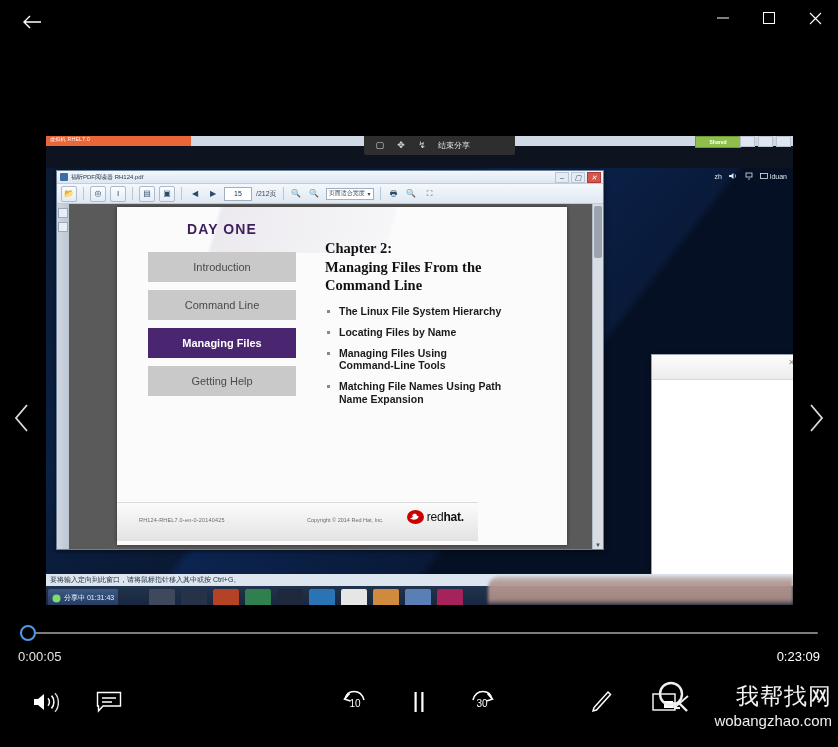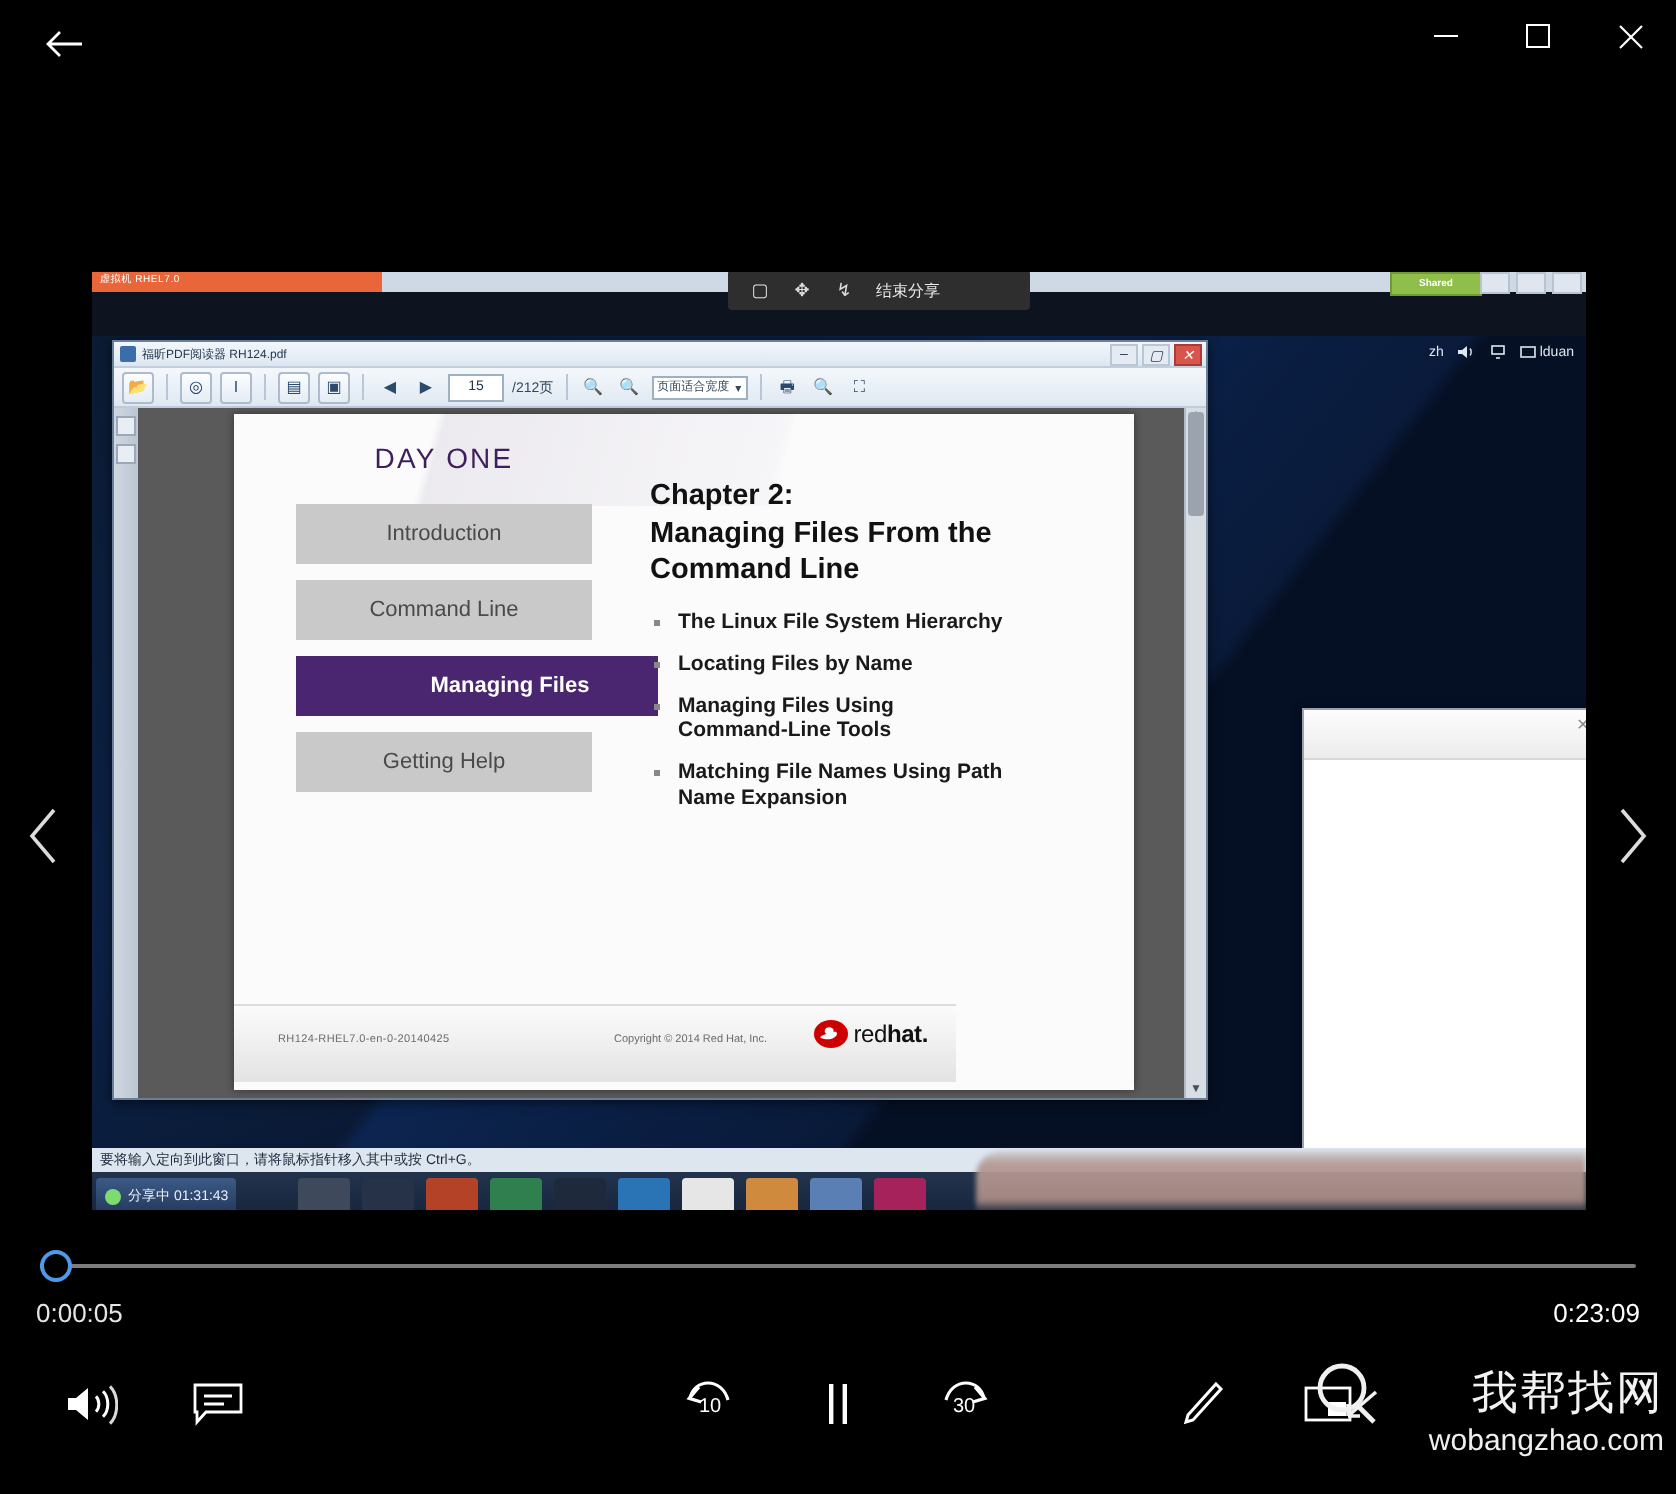--- a/index.html
+++ b/index.html
@@ -101,26 +101,26 @@
   .pdf-scroll{position:absolute;right:0;top:33px;width:10px;bottom:0;background:#d8dde4;border-left:1px solid #b2bac5;}
   .pdf-scroll .thumb{position:absolute;left:1px;top:2px;width:8px;height:52px;background:#9aa3ae;border-radius:2px;}
   .pdf-scroll .arw{position:absolute;left:1px;width:8px;height:8px;font-size:6px;color:#44505e;text-align:center;line-height:8px;}
 
   
   .slide{position:absolute;left:60px;top:36px;width:450px;height:338px;background:#fbfbfb;
     box-shadow:0 0 4px rgba(0,0,0,.45);overflow:hidden;}
   .slide-swoosh{position:absolute;left:0;top:0;width:450px;height:46px;
     background:linear-gradient(105deg,#fbfbfb 0%,#fbfbfb 22%,#eceaef 23%,#f6f5f7 60%,#fbfbfb 61%);}
   .dayone{position:absolute;left:31px;top:14px;width:148px;text-align:center;
-    font-size:14px;font-weight:normal;color:#3d1f5c;letter-spacing:1.1px;}
+    font-size:14px;font-weight:bold;color:#3d1f5c;letter-spacing:1.1px;}
   .navbtn{position:absolute;left:31px;width:148px;height:30px;background:#c9c9c9;
     display:flex;align-items:center;justify-content:center;font-size:11px;color:#4a4a4a;}
-  .navbtn.active{background:#4a2570;color:#ffffff;font-weight:bold;padding-left:33px;}
+  .navbtn.active{background:#4a2570;color:#ffffff;font-weight:bold;}
   .slide-title{position:absolute;left:208px;top:32px;width:230px;font-size:14.5px;
-    font-weight:bold;color:#111;line-height:1.28;}
+    font-weight:bold;color:#111;line-height:1.28;font-family:Liberation Serif, serif;}
   .bullets{position:absolute;left:208px;top:98px;width:232px;}
   .bullets li{list-style:none;position:relative;padding-left:14px;margin-bottom:8px;
     font-size:10.5px;font-weight:bold;color:#1a1a1a;line-height:1.22;}
   .bullets li:before{content:"";position:absolute;left:2px;top:5px;width:3px;height:3px;background:#888;}
   .bullets{margin:0;padding:0;}
   .slide-foot{position:absolute;left:0;bottom:4px;width:361px;height:38px;
     background:linear-gradient(to bottom,#fbfbfb,#e3e3e3);border-top:1px solid #dcdcdc;}
   .foot-left{position:absolute;left:22px;top:14px;font-size:5.5px;color:#6b6b6b;letter-spacing:.2px;}
   .foot-mid{position:absolute;left:190px;top:14px;font-size:5.5px;color:#6b6b6b;}
   .rh-mark{position:absolute;right:14px;top:7px;display:flex;align-items:center;gap:3px;}

